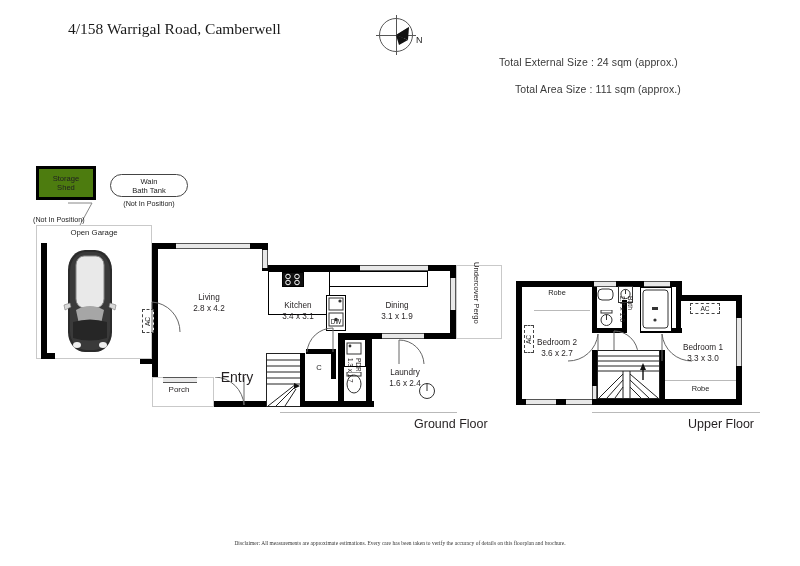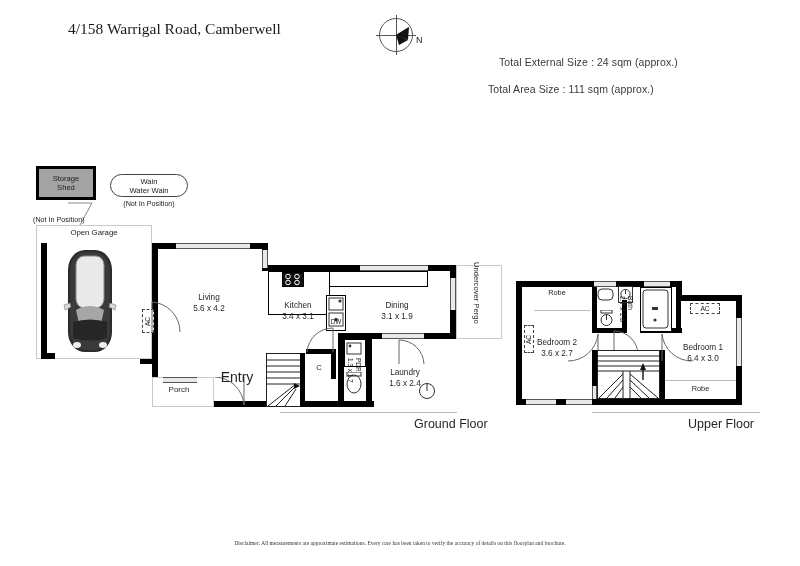--- a/index.html
+++ b/index.html
@@ -117,21 +117,21 @@
     background: #fff;
     display:flex; align-items:center; justify-content:center;
     text-align:center;
     font-size: 7.6px;
     line-height: 9px;
     color: #222;
   }
   .shedbox {
     border: 3px solid #000;
     box-sizing: border-box;
-    background: #a3a3a3;
+    background: #4d7c0f;
     display:flex; align-items:center; justify-content:center;
     text-align:center;
     font-size: 7.6px;
     line-height: 9.5px;
     color:#222;
   }
   .note { font-size: 7.2px; color:#222; white-space: nowrap; }
 </style>
 </head>
 <body>
@@ -146,38 +146,38 @@
     <div class="ring"></div>
     <svg class="needle" width="56" height="56" viewBox="0 0 56 56">
       <polygon points="21,21 34,13 28,27" fill="#555"></polygon>
       <polygon points="21,21 34,13 33,26" fill="#111"></polygon>
       <polygon points="21,21 33,26 24,31" fill="#111"></polygon>
     </svg>
     <div class="n-label">N</div>
   </div>
 
   <div class="abs area-line" style="left:499px; top:56px;">Total External Size :  24 sqm (approx.)</div>
-  <div class="abs area-line" style="left:488px; top:83px;">Total Area Size :  111 sqm (approx.)</div>
+  <div class="abs area-line" style="left:515px; top:83px;">Total Area Size :  111 sqm (approx.)</div>
 
   <div class="abs shedbox" style="left:36px; top:166px; width:60px; height:34px;">
     <div>
       <div>Storage</div>
       <div>Shed</div>
     </div>
   </div>
 
   <svg class="abs" style="left:30px; top:195px;" width="80" height="35">
     <polyline points="38,8 62,8 50,30" fill="none" stroke="#888" stroke-width="1"></polyline>
   </svg>
   <div class="abs note" style="left:33px; top:215px;">(Not In Position)</div>
 
   <div class="abs pill" style="left:110px; top:174px; width:78px; height:23px;">
     <div>
       <div>Wain</div>
-      <div>Water Wain</div>
+      <div>Bath Tank</div>
     </div>
   </div>
   <div class="abs note" style="left:110px; top:199px; width:78px; text-align:center;">(Not In Position)</div>
 
   <div class="abs greybox" style="left:36px; top:225px; width:116px; height:134px;"></div>
   <div class="abs" style="left:36px; top:228px; width:116px; text-align:center; font-size:7.8px; color:#222;">Open Garage</div>
 
   <div class="abs wall" style="left:41px; top:243px; width:6px; height:116px;"></div>
   <div class="abs wall" style="left:41px; top:353px; width:14px; height:6px;"></div>
 
@@ -301,21 +301,21 @@
     <path d="M1 1 A25 25 0 0 1 26 25" fill="none" stroke="#666" stroke-width="1"></path>
     <line x1="1" y1="1" x2="1" y2="25" stroke="#666" stroke-width="1"></line>
   </svg>
   <svg class="abs" style="left:418px; top:382px;" width="18" height="18">
     <circle cx="9" cy="9" r="7.5" fill="none" stroke="#333"></circle>
     <line x1="9" y1="1.5" x2="9" y2="9" stroke="#333"></line>
   </svg>
 
   <div class="abs rlabel" style="left:168px; top:293px; width:82px;">
     <span>Living</span>
-    <span class="dim">5.6 x 4.2</span>
+    <span class="dim">2.8 x 4.2</span>
   </div>
   <div class="abs rlabel" style="left:265px; top:301px; width:66px;">
     <span>Kitchen</span>
     <span class="dim">3.4 x 3.1</span>
   </div>
   <div class="abs rlabel" style="left:366px; top:301px; width:62px;">
     <span>Dining</span>
     <span class="dim">3.1 x 1.9</span>
   </div>
   <div class="abs rlabel" style="left:374px; top:368px; width:62px;">
@@ -422,21 +422,21 @@
     </svg>
   </div>
   <div class="abs win-v" style="left:592px; top:386px; width:5px; height:13px;"></div>
 
   <div class="abs rlabel" style="left:522px; top:338px; width:70px;">
     <span>Bedroom 2</span>
     <span class="dim">3.6 x 2.7</span>
   </div>
   <div class="abs rlabel" style="left:668px; top:343px; width:70px;">
     <span>Bedroom 1</span>
-    <span class="dim">6.4 x 3.0</span>
+    <span class="dim">3.3 x 3.0</span>
   </div>
 
   <div class="abs floor-rule" style="left:592px; top:412px; width:168px;"></div>
   <div class="abs floor-label" style="left:688px; top:417px;">Upper Floor</div>
 
   <div class="abs" id="disclaimer">Disclaimer: All measurements are approximate estimations. Every care has been taken to verify the accuracy of details on this floorplan and brochure.</div>
 
 </div>
 
 </body></html>

